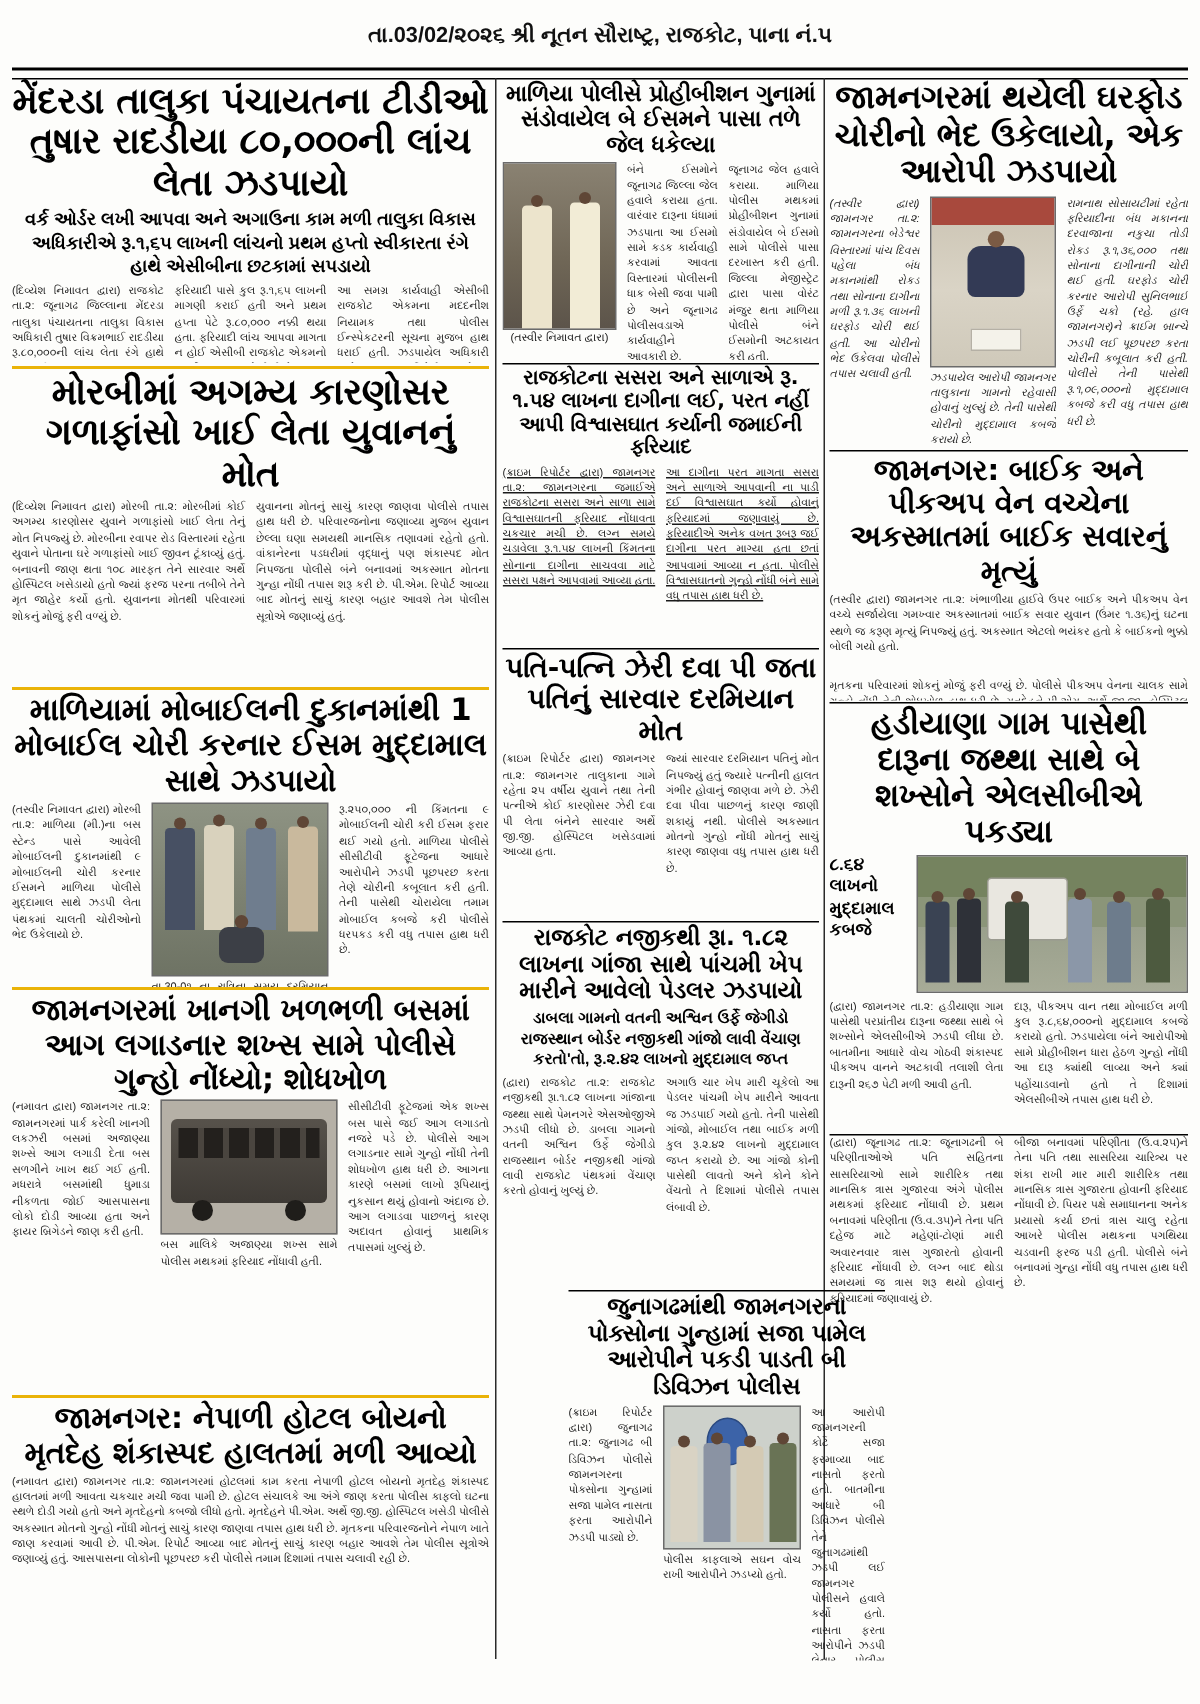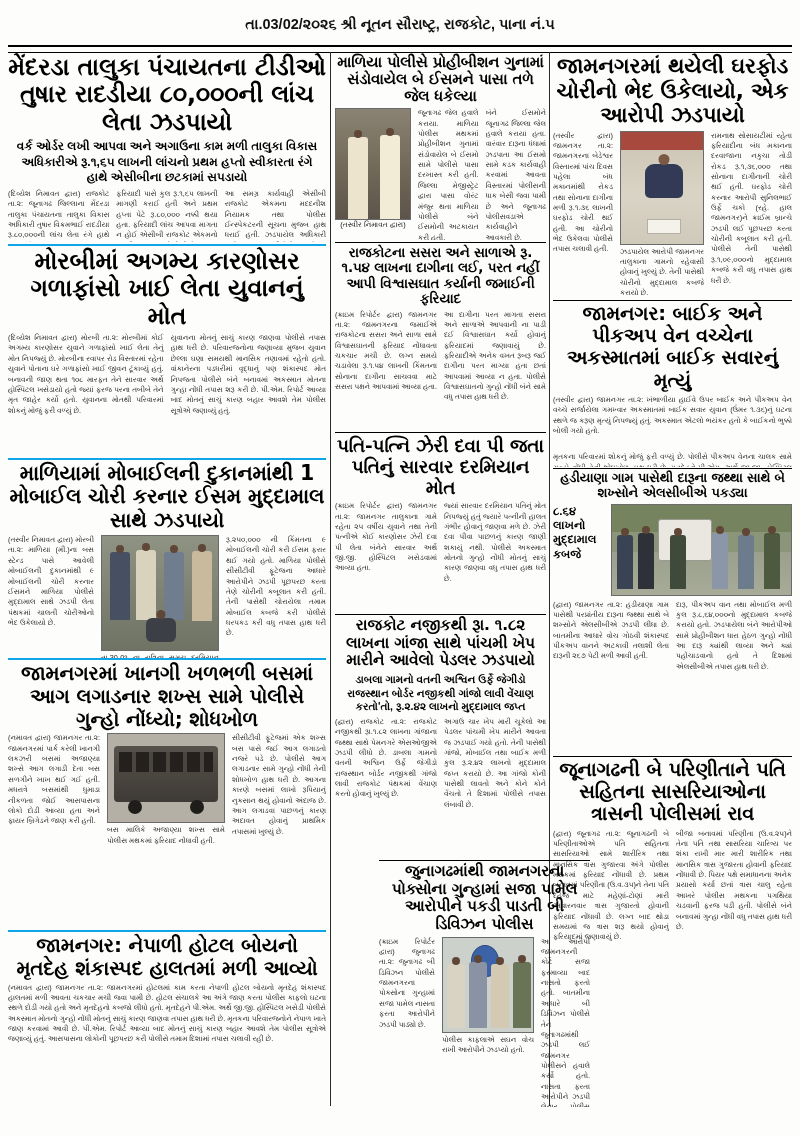--- a/index.html
+++ b/index.html
@@ -5,21 +5,21 @@
   html,body{margin:0;padding:0;background:#e8e8e8;}
   #page{position:relative;width:800px;height:1136px;background:#fdfdfb;margin:0 auto;
         font-family:"Liberation Sans","DejaVu Sans",sans-serif;color:#1a1a1a;overflow:hidden;}
   .masthead{position:absolute;top:16px;left:0;width:100%;text-align:center;
             font-size:14.5px;font-weight:700;color:#111;}
   .mastrule{position:absolute;top:45px;left:8px;width:784px;height:5px;
             border-top:2.5px solid #000;border-bottom:1px solid #000;}
   .vrule{position:absolute;width:1px;background:#2a2a2a;}
   .article{position:absolute;overflow:hidden;}
   .bt{border-top:1.5px solid #000;}
-  .bt2{border-top:2px solid #0ea5e9;}
+  .bt2{border-top:2px solid #eab308;}
   .hl{font-weight:800;text-align:center;line-height:1.14;color:#000;margin:2px 0 3px 0;
       font-family:"DejaVu Sans","Liberation Sans",sans-serif;letter-spacing:-0.2px;}
   .sub{font-weight:700;text-align:center;font-size:12px;line-height:1.3;color:#000;margin:1px 4px 3px 4px;}
   .cols{display:flex;gap:7px;align-items:stretch;}
   .col{flex:1;font-size:7.3px;line-height:1.42;text-align:justify;color:#222;overflow:hidden;}
   .colfix{flex:none;}
   .cap{font-size:7.4px;text-align:center;color:#111;line-height:1.2;margin-top:1px;}
   .side-label{font-weight:800;font-size:11.5px;line-height:1.25;color:#000;}
   
   .photo{position:relative;border:1px solid #6b6b6b;overflow:hidden;box-sizing:border-box;}
@@ -71,28 +71,28 @@
   <div class="article" style="left:335px;top:52px;width:211px;height:188px;">
     <div class="hl" style="font-size:15px;">માળિયા પોલીસે પ્રોહીબીશન ગુનામાં સંડોવાયેલ બે ઈસમને પાસા તળે જેલ ધકેલ્યા</div>
     <div class="cols" style="height:132px;">
       <div class="colfix" style="width:76px;">
         <div class="photo ph-b" style="width:76px;height:112px;">
           <span class="person" style="left:12px;top:28px;width:20px;height:82px;background:#ece4cc;"></span>
           <span class="person" style="left:44px;top:26px;width:20px;height:84px;background:#f2ecd6;"></span>
         </div>
         <div class="cap">(તસ્વીર નિમાવત દ્વારા)</div>
       </div>
+      <div class="col">બંને ઈસમોને જૂનાગઢ જિલ્લા જેલ હવાલે કરાયા હતા. વારંવાર દારૂના ધંધામાં ઝડપાતા આ ઈસમો સામે કડક કાર્યવાહી કરવામાં આવતા વિસ્તારમાં પોલીસની ધાક બેસી જવા પામી છે અને જૂનાગઢ પોલીસવડાએ કાર્યવાહીને આવકારી છે.</div>
       <div class="col">જૂનાગઢ જેલ હવાલે કરાયા. માળિયા પોલીસ મથકમાં પ્રોહીબીશન ગુનામાં સંડોવાયેલ બે ઈસમો સામે પોલીસે પાસા દરખાસ્ત કરી હતી. જિલ્લા મેજીસ્ટ્રેટ દ્વારા પાસા વોરંટ મંજુર થતા માળિયા પોલીસે બંને ઈસમોની અટકાયત કરી હતી.</div>
-      <div class="col">બંને ઈસમોને જૂનાગઢ જિલ્લા જેલ હવાલે કરાયા હતા. વારંવાર દારૂના ધંધામાં ઝડપાતા આ ઈસમો સામે કડક કાર્યવાહી કરવામાં આવતા વિસ્તારમાં પોલીસની ધાક બેસી જવા પામી છે અને જૂનાગઢ પોલીસવડાએ કાર્યવાહીને આવકારી છે.</div>
     </div>
   </div>
 
   <div class="article" style="left:553px;top:52px;width:239px;height:246px;">
     <div class="hl" style="font-size:21.5px;">જામનગરમાં થયેલી ઘરફોડ ચોરીનો ભેદ ઉકેલાયો, એક આરોપી ઝડપાયો</div>
-    <div class="cols" style="height:184px;">
+    <div class="cols" style="height:184px;font-style:italic;">
       <div class="col colfix" style="width:60px;">(તસ્વીર દ્વારા) જામનગર તા.૨: જામનગરના બેડેશ્વર વિસ્તારમાં પાંચ દિવસ પહેલા બંધ મકાનમાંથી રોકડ તથા સોનાના દાગીના મળી રૂ.૧.૩૬ લાખની ઘરફોડ ચોરી થઈ હતી. આ ચોરીનો ભેદ ઉકેલવા પોલીસે તપાસ ચલાવી હતી.</div>
       <div class="colfix" style="width:84px;">
         <div class="photo ph-c" style="width:84px;height:114px;">
           <span class="sitfig"></span>
             <span class="paper"></span>
         </div>
         <div class="col" style="height:64px;margin-top:2px;">ઝડપાયેલ આરોપી જામનગર તાલુકાના ગામનો રહેવાસી હોવાનું ખુલ્યું છે. તેની પાસેથી ચોરીનો મુદ્દામાલ કબજે કરાયો છે.</div>
       </div>
       <div class="col">રામનાથ સોસાયટીમાં રહેતા ફરિયાદીના બંધ મકાનના દરવાજાના નકુચા તોડી રોકડ રૂ.૧,૩૬,૦૦૦ તથા સોનાના દાગીનાની ચોરી થઈ હતી. ઘરફોડ ચોરી કરનાર આરોપી સુનિલભાઈ ઉર્ફે ચકો (રહે. હાલ જામનગર)ને ક્રાઈમ બ્રાન્ચે ઝડપી લઈ પૂછપરછ કરતા ચોરીની કબૂલાત કરી હતી. પોલીસે તેની પાસેથી રૂ.૧,૦૯,૦૦૦નો મુદ્દામાલ કબજે કરી વધુ તપાસ હાથ ધરી છે.</div>
     </div>
@@ -101,21 +101,21 @@
   <div class="article bt2" style="left:8px;top:244px;width:318px;height:212px;">
     <div class="hl" style="font-size:24px;">મોરબીમાં અગમ્ય કારણોસર ગળાફાંસો ખાઈ લેતા યુવાનનું મોત</div>
     <div class="cols" style="height:144px;">
       <div class="col">(દિવ્યેશ નિમાવત દ્વારા) મોરબી તા.૨: મોરબીમાં કોઈ અગમ્ય કારણોસર યુવાને ગળાફાંસો ખાઈ લેતા તેનું મોત નિપજ્યું છે. મોરબીના રવાપર રોડ વિસ્તારમાં રહેતા યુવાને પોતાના ઘરે ગળાફાંસો ખાઈ જીવન ટૂંકાવ્યું હતું. બનાવની જાણ થતા ૧૦૮ મારફત તેને સારવાર અર્થે હોસ્પિટલ ખસેડાયો હતો જ્યાં ફરજ પરના તબીબે તેને મૃત જાહેર કર્યો હતો. યુવાનના મોતથી પરિવારમાં શોકનું મોજું ફરી વળ્યું છે.</div>
       <div class="col">યુવાનના મોતનું સાચું કારણ જાણવા પોલીસે તપાસ હાથ ધરી છે. પરિવારજનોના જણાવ્યા મુજબ યુવાન છેલ્લા ઘણા સમયથી માનસિક તણાવમાં રહેતો હતો. વાંકાનેરના પડધરીમાં વૃદ્ધાનું પણ શંકાસ્પદ મોત નિપજતા પોલીસે બંને બનાવમાં અકસ્માત મોતના ગુન્હા નોંધી તપાસ શરૂ કરી છે. પી.એમ. રિપોર્ટ આવ્યા બાદ મોતનું સાચું કારણ બહાર આવશે તેમ પોલીસ સૂત્રોએ જણાવ્યું હતું.</div>
     </div>
   </div>
 
   <div class="article bt" style="left:335px;top:242px;width:211px;height:188px;">
     <div class="hl" style="font-size:13.5px;">રાજકોટના સસરા અને સાળાએ રૂ. ૧.૫૪ લાખના દાગીના લઈ, પરત નહીં આપી વિશ્વાસઘાત કર્યાની જમાઈની ફરિયાદ</div>
-    <div class="cols" style="height:136px;">
+    <div class="cols" style="height:136px;text-decoration:underline;">
       <div class="col">(ક્રાઇમ રિપોર્ટર દ્વારા) જામનગર તા.૨: જામનગરના જમાઈએ રાજકોટના સસરા અને સાળા સામે વિશ્વાસઘાતની ફરિયાદ નોંધાવતા ચકચાર મચી છે. લગ્ન સમયે ચડાવેલા રૂ.૧.૫૪ લાખની કિંમતના સોનાના દાગીના સાચવવા માટે સસરા પક્ષને આપવામાં આવ્યા હતા.</div>
       <div class="col">આ દાગીના પરત માગતા સસરા અને સાળાએ આપવાની ના પાડી દઈ વિશ્વાસઘાત કર્યો હોવાનું ફરિયાદમાં જણાવાયું છે. ફરિયાદીએ અનેક વખત રૂબરૂ જઈ દાગીના પરત માગ્યા હતા છતાં આપવામાં આવ્યા ન હતા. પોલીસે વિશ્વાસઘાતનો ગુન્હો નોંધી બંને સામે વધુ તપાસ હાથ ધરી છે.</div>
     </div>
   </div>
 
   <div class="article bt" style="left:553px;top:300px;width:239px;height:166px;">
     <div class="hl" style="font-size:19.5px;">જામનગર: બાઈક અને પીકઅપ વેન વચ્ચેના અકસ્માતમાં બાઈક સવારનું મૃત્યું</div>
     <div class="cols" style="height:108px;flex-direction:column;">
       <div class="col">(તસ્વીર દ્વારા) જામનગર તા.૨: ખંભાળીયા હાઈવે ઉપર બાઈક અને પીકઅપ વેન વચ્ચે સર્જાયેલા ગમખ્વાર અકસ્માતમાં બાઈક સવાર યુવાન (ઉંમર ૧.૩૬)નું ઘટના સ્થળે જ કરૂણ મૃત્યું નિપજ્યું હતું. અકસ્માત એટલો ભયંકર હતો કે બાઈકનો ભુક્કો બોલી ગયો હતો.</div>
       <div class="col">મૃતકના પરિવારમાં શોકનું મોજું ફરી વળ્યું છે. પોલીસે પીકઅપ વેનના ચાલક સામે ગુન્હો નોંધી તેની શોધખોળ હાથ ધરી છે. મૃતદેહને પી.એમ. અર્થે જી.જી. હોસ્પિટલ ખસેડવામાં આવ્યો હતો અને વધુ તપાસ હાઈવે પોલીસ ચલાવી રહી છે.</div>
@@ -142,21 +142,21 @@
 
   <div class="article bt" style="left:335px;top:432px;width:211px;height:180px;">
     <div class="hl" style="font-size:18.5px;">પતિ-પત્નિ ઝેરી દવા પી જતા પતિનું સારવાર દરમિયાન મોત</div>
     <div class="cols" style="height:122px;">
       <div class="col">(ક્રાઇમ રિપોર્ટર દ્વારા) જામનગર તા.૨: જામનગર તાલુકાના ગામે રહેતા ૨૫ વર્ષીય યુવાને તથા તેની પત્નીએ કોઈ કારણોસર ઝેરી દવા પી લેતા બંનેને સારવાર અર્થે જી.જી. હોસ્પિટલ ખસેડવામાં આવ્યા હતા.</div>
       <div class="col">જ્યાં સારવાર દરમિયાન પતિનું મોત નિપજ્યું હતું જ્યારે પત્નીની હાલત ગંભીર હોવાનું જાણવા મળે છે. ઝેરી દવા પીવા પાછળનું કારણ જાણી શકાયું નથી. પોલીસે અકસ્માત મોતનો ગુન્હો નોંધી મોતનું સાચું કારણ જાણવા વધુ તપાસ હાથ ધરી છે.</div>
     </div>
   </div>
 
   <div class="article bt" style="left:553px;top:468px;width:239px;height:286px;">
-    <div class="hl" style="font-size:13px;">હડીયાણા ગામ પાસેથી દારૂના જથ્થા સાથે બે શખ્સોને એલસીબીએ પકડ્યા</div>
+    <div class="hl" style="font-size:21px;">હડીયાણા ગામ પાસેથી દારૂના જથ્થા સાથે બે શખ્સોને એલસીબીએ પકડ્યા</div>
     <div style="display:flex;gap:6px;margin:2px 0 4px 0;">
       <div class="side-label" style="width:52px;">૮.૬૪ લાખનો મુદ્દામાલ કબજે</div>
       <div class="photo ph-i" style="flex:1;height:92px;">
         <span class="van"></span>
         <span class="person" style="left:5px;top:30px;width:16px;height:54px;background:#3a4353;"></span>
         <span class="person" style="left:26px;top:28px;width:16px;height:56px;background:#2e3138;"></span>
         <span class="person" style="left:58px;top:30px;width:16px;height:54px;background:#3f4a3b;"></span>
         <span class="person" style="left:100px;top:28px;width:16px;height:56px;background:#8b97a8;"></span>
         <span class="person" style="left:126px;top:30px;width:16px;height:54px;background:#6d7c8c;"></span>
         <span class="person" style="left:152px;top:28px;width:16px;height:56px;background:#4d5a3f;"></span>
@@ -188,21 +188,20 @@
           <span class="wheel" style="left:20px;"></span>
             <span class="wheel" style="right:20px;"></span>
         </div>
         <div class="col" style="height:112px;margin-top:2px;">બસ માલિકે અજાણ્યા શખ્સ સામે પોલીસ મથકમાં ફરિયાદ નોંધાવી હતી.</div>
       </div>
       <div class="col">સીસીટીવી ફૂટેજમાં એક શખ્સ બસ પાસે જઈ આગ લગાડતો નજરે પડે છે. પોલીસે આગ લગાડનાર સામે ગુન્હો નોંધી તેની શોધખોળ હાથ ધરી છે. આગના કારણે બસમાં લાખો રૂપિયાનું નુકસાન થયું હોવાનો અંદાજ છે. આગ લગાડવા પાછળનું કારણ અદાવત હોવાનું પ્રાથમિક તપાસમાં ખુલ્યું છે.</div>
     </div>
   </div>
 
   <div class="article bt" style="left:553px;top:756px;width:239px;height:334px;">
-    <div class="hl" style="font-size:19.5px;">જૂનાગઢની બે પરિણીતાને પતિ સહિતના સાસરિયાઓના ત્રાસની પોલીસમાં રાવ</div>
     <div class="cols" style="height:272px;">
       <div class="col">(દ્વારા) જૂનાગઢ તા.૨: જૂનાગઢની બે પરિણીતાઓએ પતિ સહિતના સાસરિયાઓ સામે શારીરિક તથા માનસિક ત્રાસ ગુજારવા અંગે પોલીસ મથકમાં ફરિયાદ નોંધાવી છે. પ્રથમ બનાવમાં પરિણીતા (ઉ.વ.૩૫)ને તેના પતિ દહેજ માટે મહેણાં-ટોણાં મારી અવારનવાર ત્રાસ ગુજારતો હોવાની ફરિયાદ નોંધાવી છે. લગ્ન બાદ થોડા સમયમાં જ ત્રાસ શરૂ થયો હોવાનું ફરિયાદમાં જણાવાયું છે.</div>
       <div class="col">બીજા બનાવમાં પરિણીતા (ઉ.વ.૨૫)ને તેના પતિ તથા સાસરિયા ચારિત્ર્ય પર શંકા રાખી માર મારી શારીરિક તથા માનસિક ત્રાસ ગુજારતા હોવાની ફરિયાદ નોંધાવી છે. પિયર પક્ષે સમાધાનના અનેક પ્રયાસો કર્યા છતાં ત્રાસ ચાલુ રહેતા આખરે પોલીસ મથકના પગથિયા ચડવાની ફરજ પડી હતી. પોલીસે બંને બનાવમાં ગુન્હા નોંધી વધુ તપાસ હાથ ધરી છે.</div>
     </div>
   </div>
 
   <div class="article bt" style="left:335px;top:860px;width:211px;height:246px;margin-left:44px;">
     <div class="hl" style="font-size:15.5px;">જુનાગઢમાંથી જામનગરના પોક્સોના ગુન્હામાં સજા પામેલ આરોપીને પકડી પાડતી બી ડિવિઝન પોલીસ</div>
     <div class="cols" style="height:196px;">
       <div class="col colfix" style="width:56px;">(ક્રાઇમ રિપોર્ટર દ્વારા) જુનાગઢ તા.૨: જુનાગઢ બી ડિવિઝન પોલીસે જામનગરના પોક્સોના ગુન્હામાં સજા પામેલ નાસતા ફરતા આરોપીને ઝડપી પાડ્યો છે.</div>

